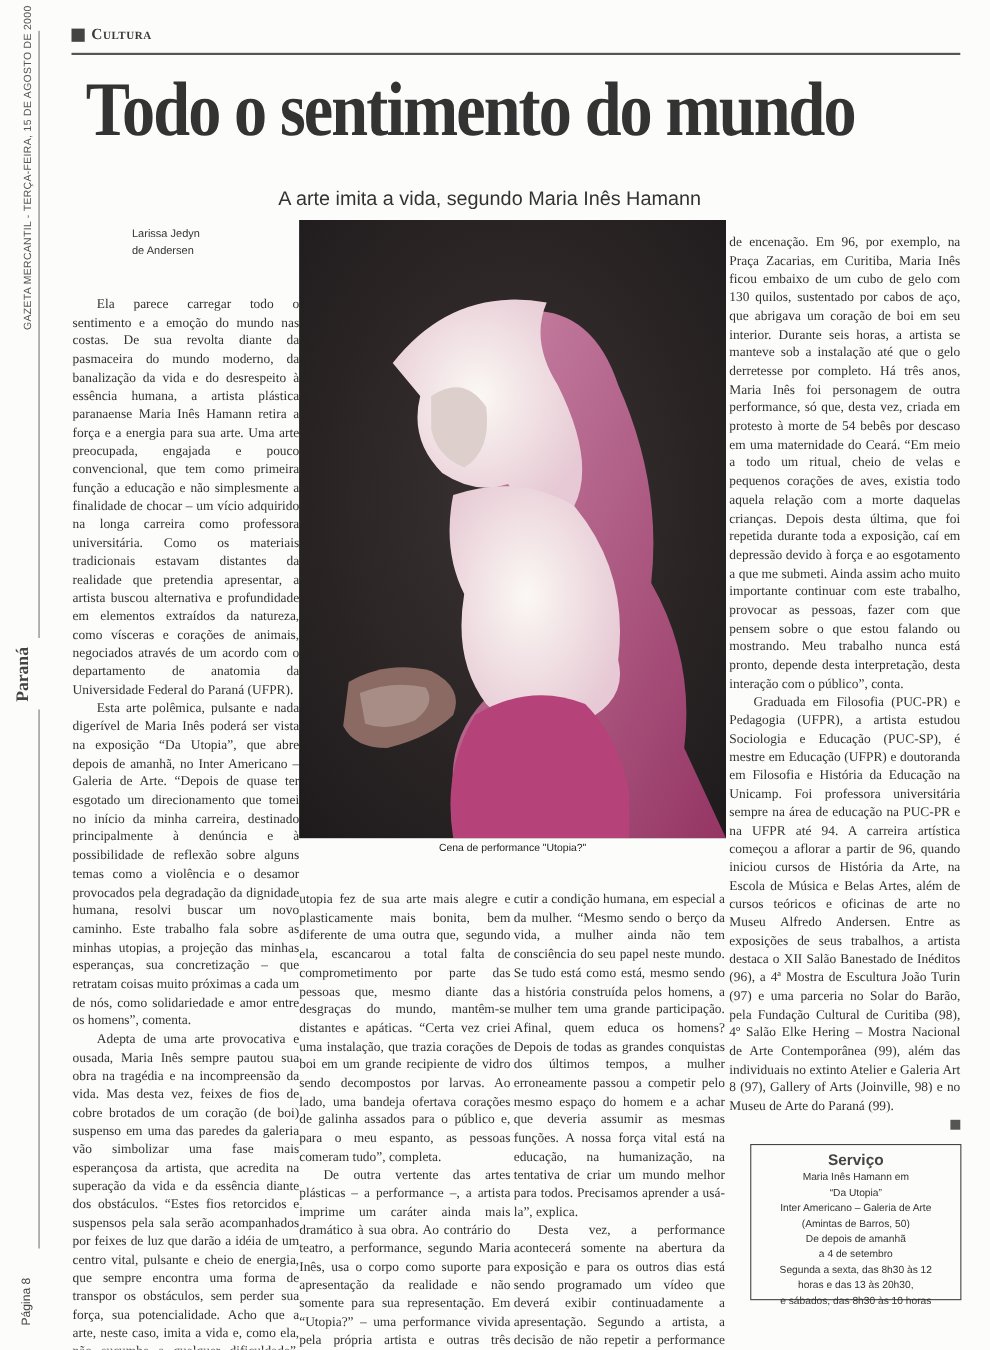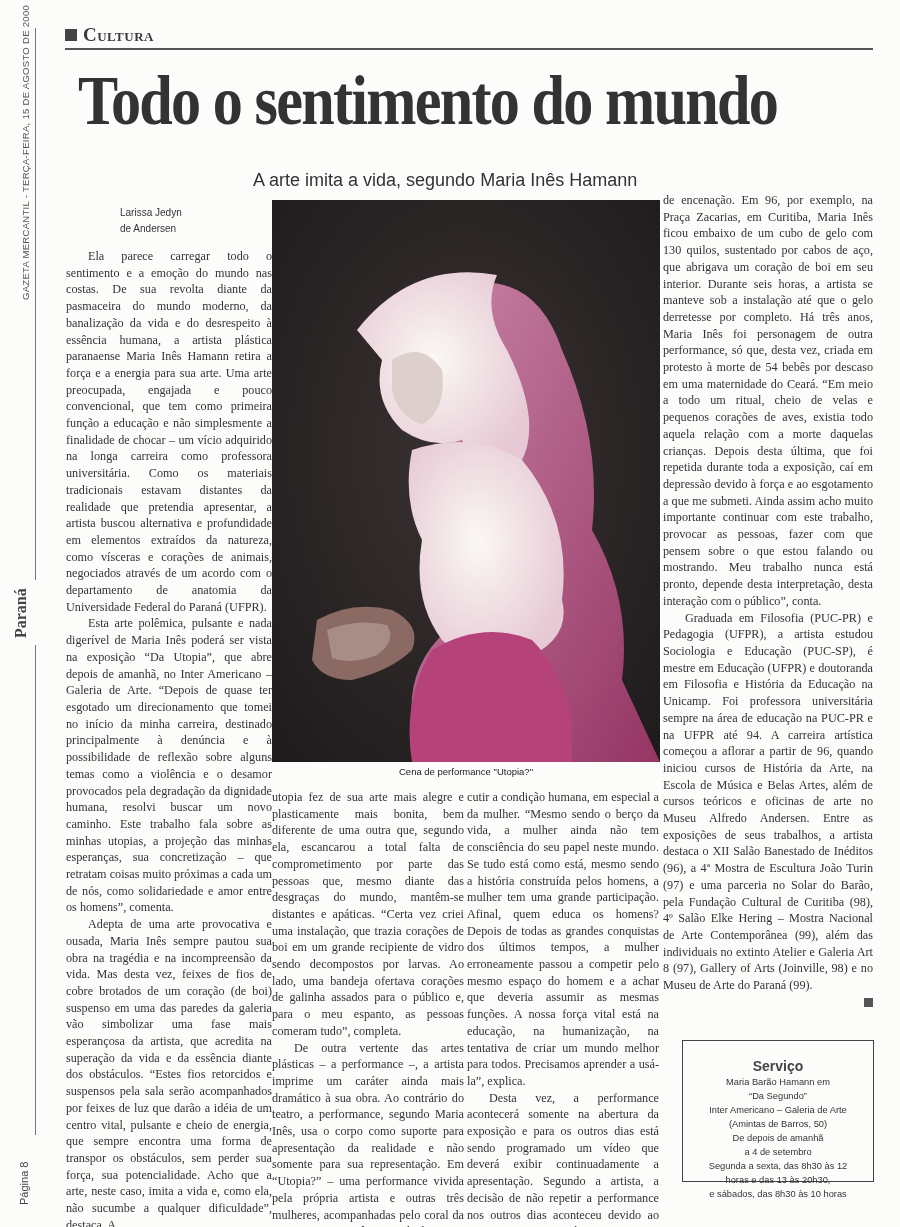--- a/index.html
+++ b/index.html
@@ -12,48 +12,48 @@
   .margin-rule { position: absolute; left: 35px; width: 1px; background: #777; }
   .vtext { position: absolute; font-family: "Liberation Sans", "DejaVu Sans", sans-serif; color: #555;
            transform-origin: left top; transform: rotate(-90deg); white-space: nowrap; }
   .vt-date { left: 20px; top: 300px; font-size: 9.5px; letter-spacing: 0.3px; }
   .vt-state { left: 12px; top: 638px; font-family: "Liberation Serif", serif; font-size: 16px; font-weight: bold; color: #444; }
   .vt-page { left: 18px; top: 1205px; font-size: 11px; color: #444; }
 
   
   .section { position: absolute; left: 65px; top: 24px; display: flex; align-items: center; gap: 6px; }
   .section .sq { width: 12px; height: 12px; background: #444; display: inline-block; }
-  .section .label { font-family: "Liberation Serif", serif; font-weight: bold; font-size: 19px; color: #3a3a3a; font-variant: small-caps; letter-spacing: 0.5px; text-align: right; }
+  .section .label { font-family: "Liberation Serif", serif; font-weight: bold; font-size: 14px; color: #3a3a3a; font-variant: small-caps; letter-spacing: 0.5px; text-align: right; }
   .section-rule { position: absolute; left: 65px; top: 48px; width: 808px; height: 2px; background: #555; }
 
   .headline { position: absolute; left: 78px; top: 62px; font-family: "Liberation Serif", serif; font-size: 70px; color: #333;
               letter-spacing: -2px; transform: scaleX(0.86); transform-origin: left top; white-space: nowrap; line-height: 1.1; }
   .subhead { position: absolute; left: 253px; top: 170px; font-family: Liberation Sans, sans-serif; font-size: 18px; color: #333; white-space: nowrap; }
 
   .byline { position: absolute; left: 120px; top: 205px; width: 110px; text-align: left;
             font-family: "Liberation Sans", sans-serif; font-size: 10px; color: #333; line-height: 16px; }
 
   .col { position: absolute; font-family: "Liberation Serif", serif; font-size: 12.2px; line-height: 16.7px; color: #333;
-         text-align: justify; hyphens: manual; }
+         text-align: justify; hyphens: manual; margin-top: 20px; }
   .col p { text-indent: 22px; }
   .col p.noindent { text-indent: 0; }
   .col1 { left: 66px; top: 248px; width: 206px; }
   .col2 { left: 272px; top: 789px; width: 192px; }
   .col3 { left: 467px; top: 789px; width: 192px; }
   .col4 { left: 663px; top: 192px; width: 210px; }
 
   .photo { position: absolute; left: 272px; top: 200px; width: 388px; height: 562px; overflow: hidden;
            background: #2c2626; }
   .caption { position: absolute; left: 272px; top: 766px; width: 388px; text-align: center;
              font-family: "Liberation Sans", sans-serif; font-size: 9.5px; color: #222; }
 
   .end-mark { display: inline-block; width: 9px; height: 9px; background: #555; float: right; margin-top: 4px; }
 
   .service { position: absolute; left: 682px; top: 1040px; width: 192px; height: 142px; border: 1px solid #444;
-             font-family: "Liberation Sans", sans-serif; text-align: center; color: #333; padding-top: 17px; }
+             font-family: "Liberation Sans", sans-serif; text-align: center; color: #333; padding-top: 5px; }
   .service .title { font-size: 14px; font-weight: bold; color: #444; line-height: 17px; }
   .service .line { font-size: 9.3px; line-height: 14px; }
 </style>
 </head>
 <body>
 
 <div class="page">
 
   <div class="margin-rule" style="top:28px;height:272px;"></div>
   <div class="vtext vt-date">GAZETA MERCANTIL - TERÇA-FEIRA, 15 DE AGOSTO DE 2000</div>
@@ -127,22 +127,22 @@
   </div>
 
   <div class="col col4">
     <p class="noindent">de encenação. Em 96, por exemplo, na Praça Zacarias, em Curitiba, Maria Inês ficou embaixo de um cubo de gelo com 130 quilos, sustentado por cabos de aço, que abrigava um coração de boi em seu interior. Durante seis horas, a artista se manteve sob a instalação até que o gelo derretesse por completo. Há três anos, Maria Inês foi personagem de outra performance, só que, desta vez, criada em protesto à morte de 54 bebês por descaso em uma maternidade do Ceará. “Em meio a todo um ritual, cheio de velas e pequenos corações de aves, existia todo aquela relação com a morte daquelas crianças. Depois desta última, que foi repetida durante toda a exposição, caí em depressão devido à força e ao esgotamento a que me submeti. Ainda assim acho muito importante continuar com este trabalho, provocar as pessoas, fazer com que pensem sobre o que estou falando ou mostrando. Meu trabalho nunca está pronto, depende desta interpretação, desta interação com o público”, conta.</p>
     <p>Graduada em Filosofia (PUC-PR) e Pedagogia (UFPR), a artista estudou Sociologia e Educação (PUC-SP), é mestre em Educação (UFPR) e doutoranda em Filosofia e História da Educação na Unicamp. Foi professora universitária sempre na área de educação na PUC-PR e na UFPR até 94. A carreira artística começou a aflorar a partir de 96, quando iniciou cursos de História da Arte, na Escola de Música e Belas Artes, além de cursos teóricos e oficinas de arte no Museu Alfredo Andersen. Entre as exposições de seus trabalhos, a artista destaca o XII Salão Banestado de Inéditos (96), a 4ª Mostra de Escultura João Turin (97) e uma parceria no Solar do Barão, pela Fundação Cultural de Curitiba (98), 4º Salão Elke Hering – Mostra Nacional de Arte Contemporânea (99), além das individuais no extinto Atelier e Galeria Art 8 (97), Gallery of Arts (Joinville, 98) e no Museu de Arte do Paraná (99).</p>
     <span class="end-mark"></span>
   </div>
 
   <div class="service">
     <div class="title">Serviço</div>
-    <div class="line">Maria Barão Hamann em</div>
-    <div class="line">“Da Segundo”</div>
+    <div class="line">Maria Inês Hamann em</div>
+    <div class="line">“Da Utopia”</div>
     <div class="line">Inter Americano – Galeria de Arte</div>
     <div class="line">(Amintas de Barros, 50)</div>
     <div class="line">De depois de amanhã</div>
     <div class="line">a 4 de setembro</div>
     <div class="line">Segunda a sexta, das 8h30 às 12</div>
     <div class="line">horas e das 13 às 20h30,</div>
     <div class="line">e sábados, das 8h30 às 10 horas</div>
   </div>
 
 </div>

